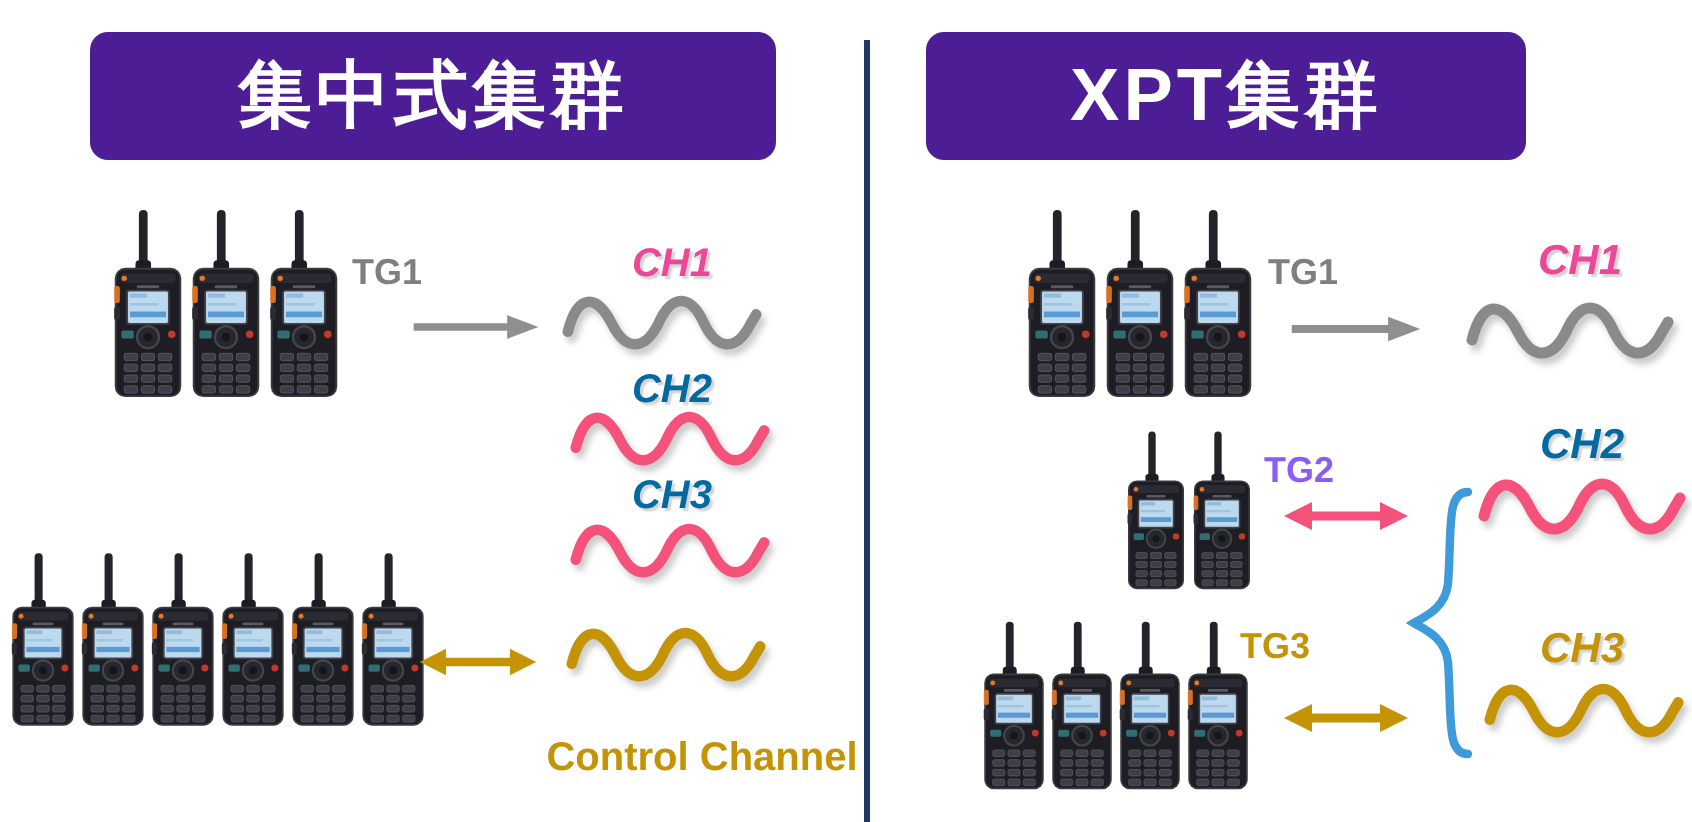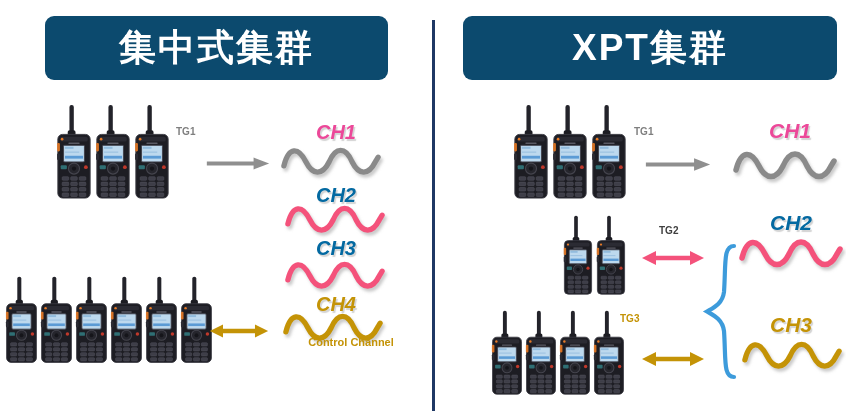--- a/index.html
+++ b/index.html
@@ -3,52 +3,52 @@
 <meta charset="utf-8">
 <style>
   html,body{margin:0;padding:0;}
   body{
     width:846px;height:411px;position:relative;background:#ffffff;
     font-family:"Liberation Sans", sans-serif;overflow:hidden;
   }
   .abs{position:absolute;}
   
   .banner{
-    position:absolute;top:16px;height:64px;background:#0c4a6e;border-radius:9px;
+    position:absolute;top:16px;height:64px;background:#4c1d95;border-radius:9px;
     color:#ffffff;display:flex;align-items:center;justify-content:center;
     font-size:37px;font-weight:bold;letter-spacing:2px;
   }
   .banner-left{left:45px;width:343px;font-family:"Liberation Serif", serif;}
-  .banner-right{left:463px;width:374px;font-family:"Liberation Sans", sans-serif;}
+  .banner-right{left:463px;width:300px;font-family:"Liberation Sans", sans-serif;}
   
   .divider{position:absolute;left:432px;top:20px;width:3px;height:391px;background:#1F3864;}
   
   .radio-group{position:absolute;display:flex;align-items:flex-end;}
   .radio{display:block;}
   .g-l3 .radio{width:38px;height:95px;margin-right:1px;}
   .g-l6 .radio{width:35px;height:93px;}
   .g-r3 .radio{width:38px;height:95px;margin-right:1px;}
   .g-r2 .radio{width:32px;height:92px;margin-right:1px;}
   .g-r4 .radio{width:34px;height:95px;}
   
-  .tg-label{position:absolute;font-size:10px;font-weight:bold;}
+  .tg-label{position:absolute;font-size:18px;font-weight:bold;}
   .tg-gray{color:#7F7F7F;}
-  .tg-pink{color:#404040;margin-left:27px;}
+  .tg-pink{color:#8b5cf6;}
   .tg-gold{color:#C49306;}
   .ch-label{
     position:absolute;width:104px;text-align:center;
     font-size:20px;font-weight:bold;font-style:italic;
     text-shadow:1.5px 1.5px 1px rgba(175,175,175,0.55);
   }
   .ch-gray{color:#ec4899;}
   .ch-pink{color:#0369a1;}
   .ch-gold{color:#C49306;}
   .control-label{
-    position:absolute;left:272px;top:336px;width:158px;text-align:center;
-    font-size:11px;font-weight:bold;color:#C49306;
+    position:absolute;left:272px;top:368px;width:158px;text-align:center;
+    font-size:20px;font-weight:bold;color:#C49306;
   }
   
   .wave{position:absolute;filter:drop-shadow(2px 3px 1.5px rgba(150,150,150,0.5));}
   .arrow{position:absolute;}
   .brace{position:absolute;}
   .defs-hidden{position:absolute;width:0;height:0;overflow:hidden;}
 </style>
 </head>
 <body>
 
@@ -136,21 +136,20 @@
   <div class="ch-label ch-pink" style="left:284px;top:184px;">CH2</div>
   <svg class="wave" style="left:285px;top:200px;width:100px;height:40px;stroke:#F4527B;">
       <use href="#sym-wave"></use>
     </svg>
 
   <div class="ch-label ch-pink" style="left:284px;top:237px;">CH3</div>
   <svg class="wave" style="left:285px;top:256px;width:100px;height:40px;stroke:#F4527B;">
       <use href="#sym-wave"></use>
     </svg>
 
-  <div class="ch-label ch-gold" style="left:284px;top:293px;">CH4</div>
   <svg class="wave" style="left:283px;top:308px;width:100px;height:40px;stroke:#C49306;">
       <use href="#sym-wave"></use>
     </svg>
 
   <div class="control-label">Control Channel</div>
 
   <div class="radio-group g-l6" style="left:4px;top:273px;">
     <svg class="radio">
         <use href="#sym-radio"></use>
       </svg>

